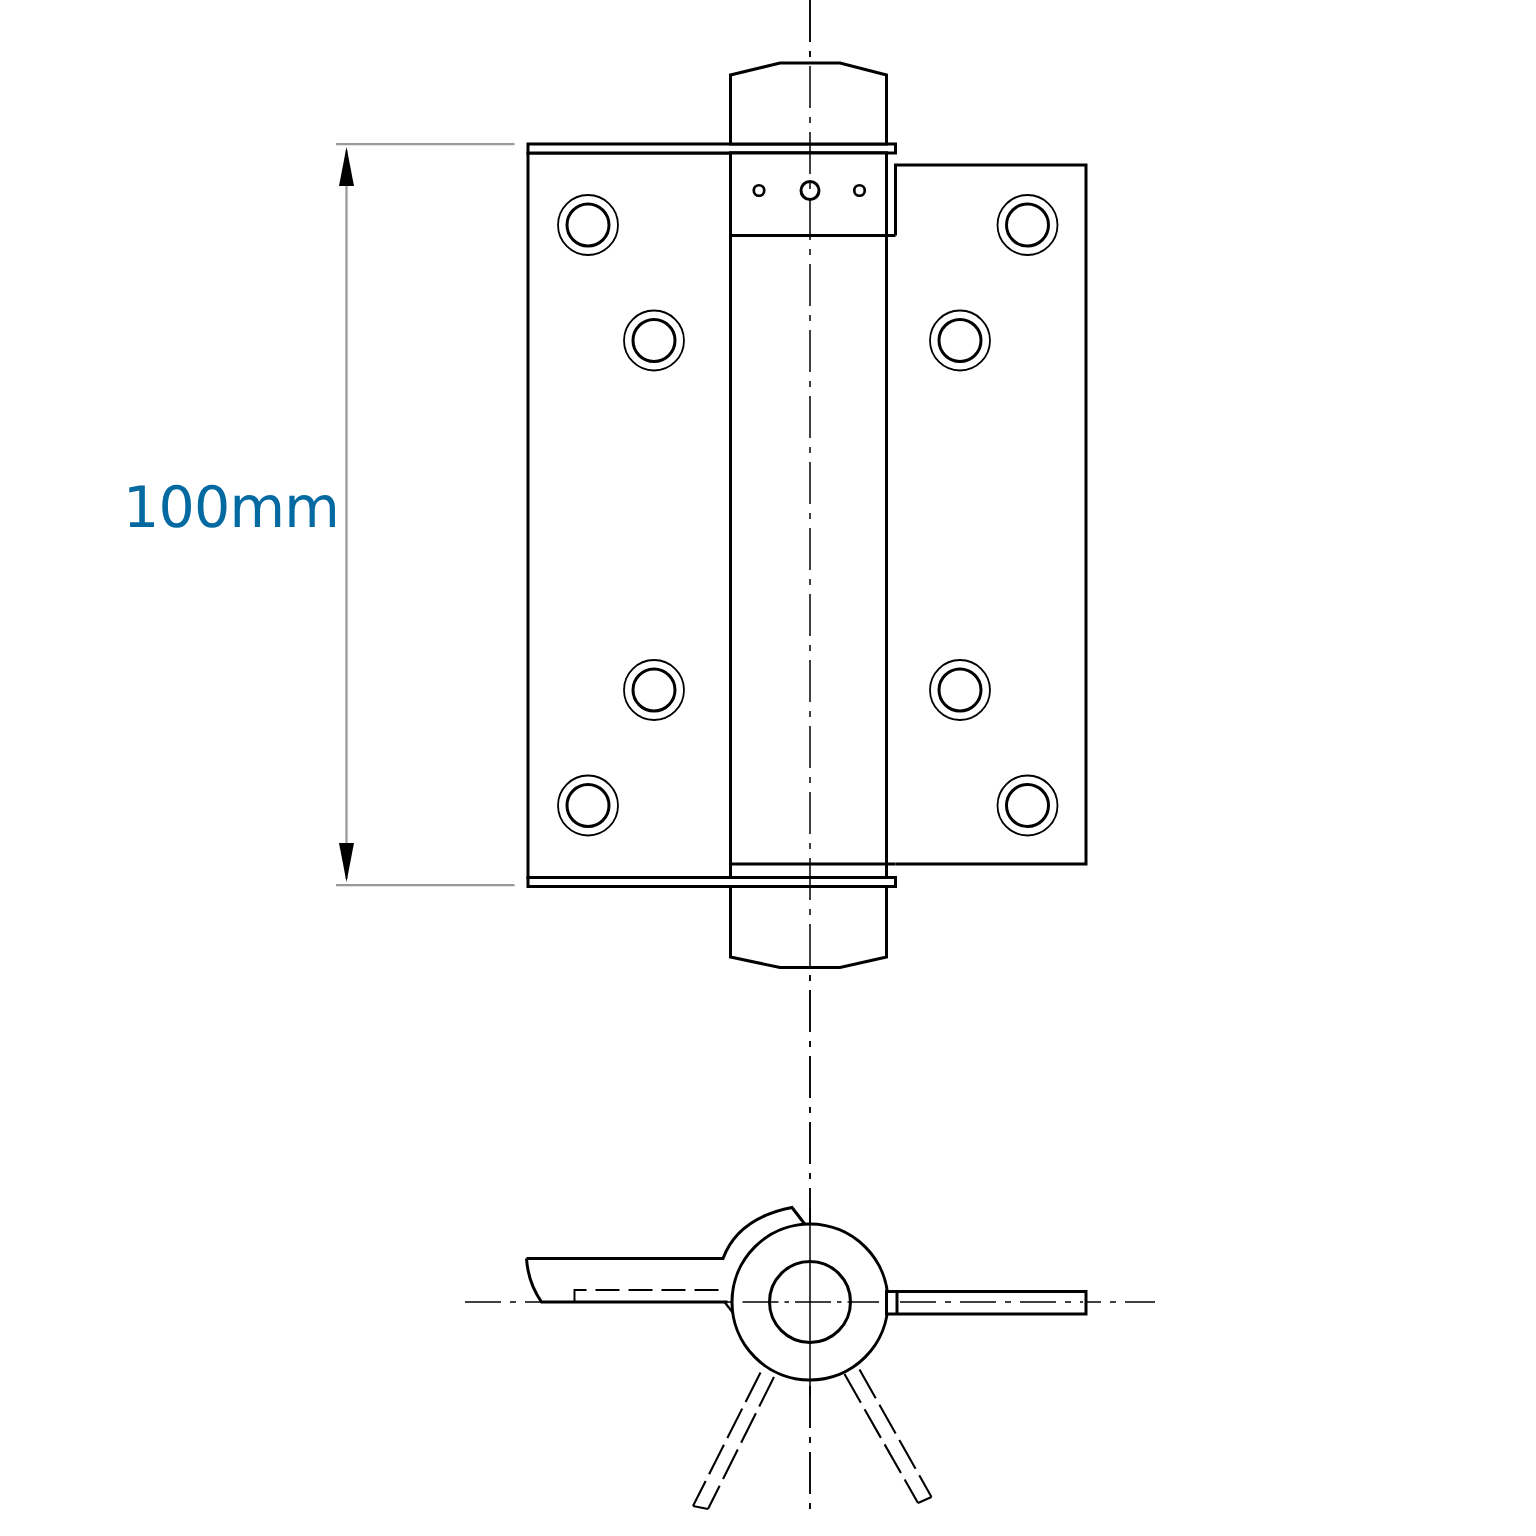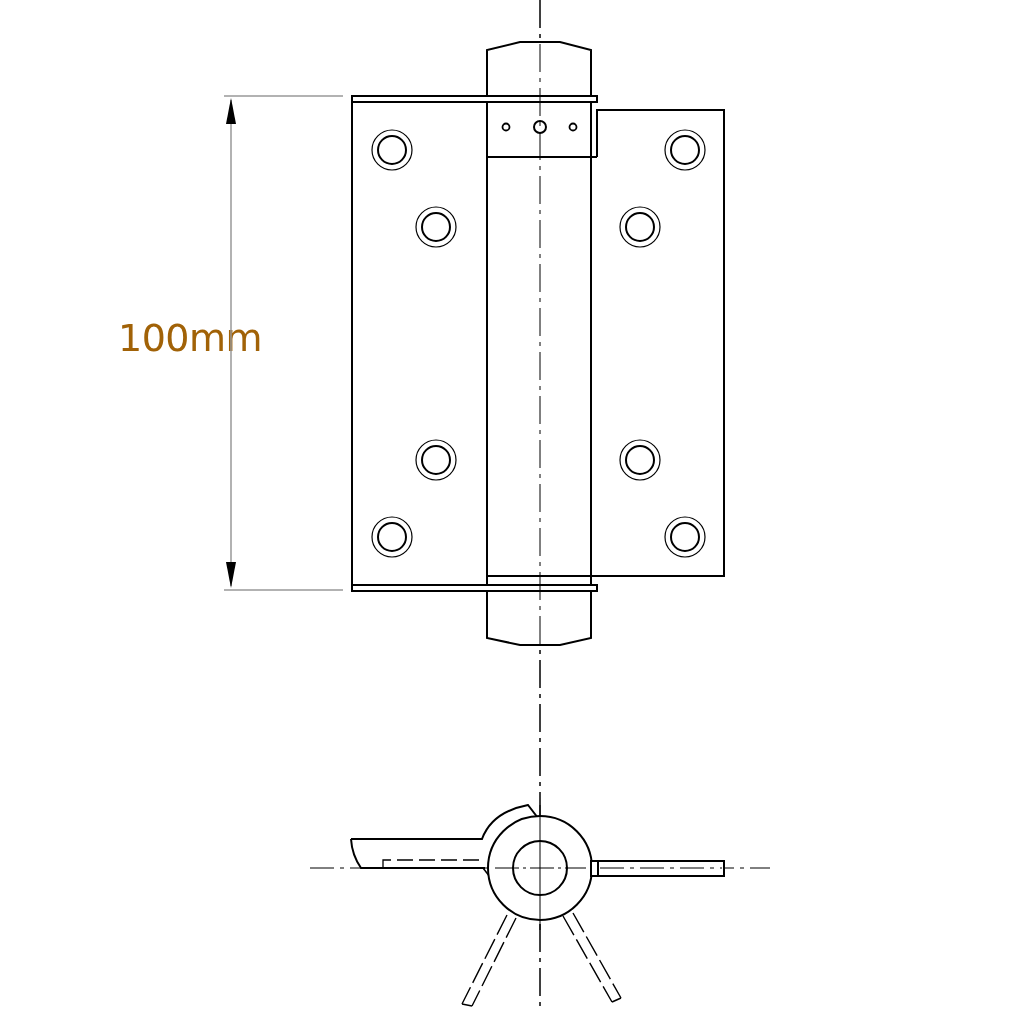--- a/index.html
+++ b/index.html
@@ -4,23 +4,22 @@
   <style>
     html, body { margin: 0; padding: 0; background: #ffffff; }
     body { width: 1024px; height: 1024px; position: relative; overflow: hidden; }
     svg { position: absolute; left: 0; top: 0; }
     .dim-label {
       position: absolute;
       left: 82px;
       top: 316px;
       font-family: "DejaVu Sans", sans-serif;
       font-size: 38px;
-      color: #a16207;
+      color: #0369a1;
       letter-spacing: -0.5px;
-      margin-left: 36px;
     }
   </style>
 </head>
 <body>
 
 <div class="dim-label">100mm</div>
 
 <svg width="1024" height="1024" viewBox="0 0 1024 1024">
 
   <line x1="540" y1="0" x2="540" y2="1010" stroke="#000" stroke-width="1" stroke-dasharray="28,6,4,6"></line>

